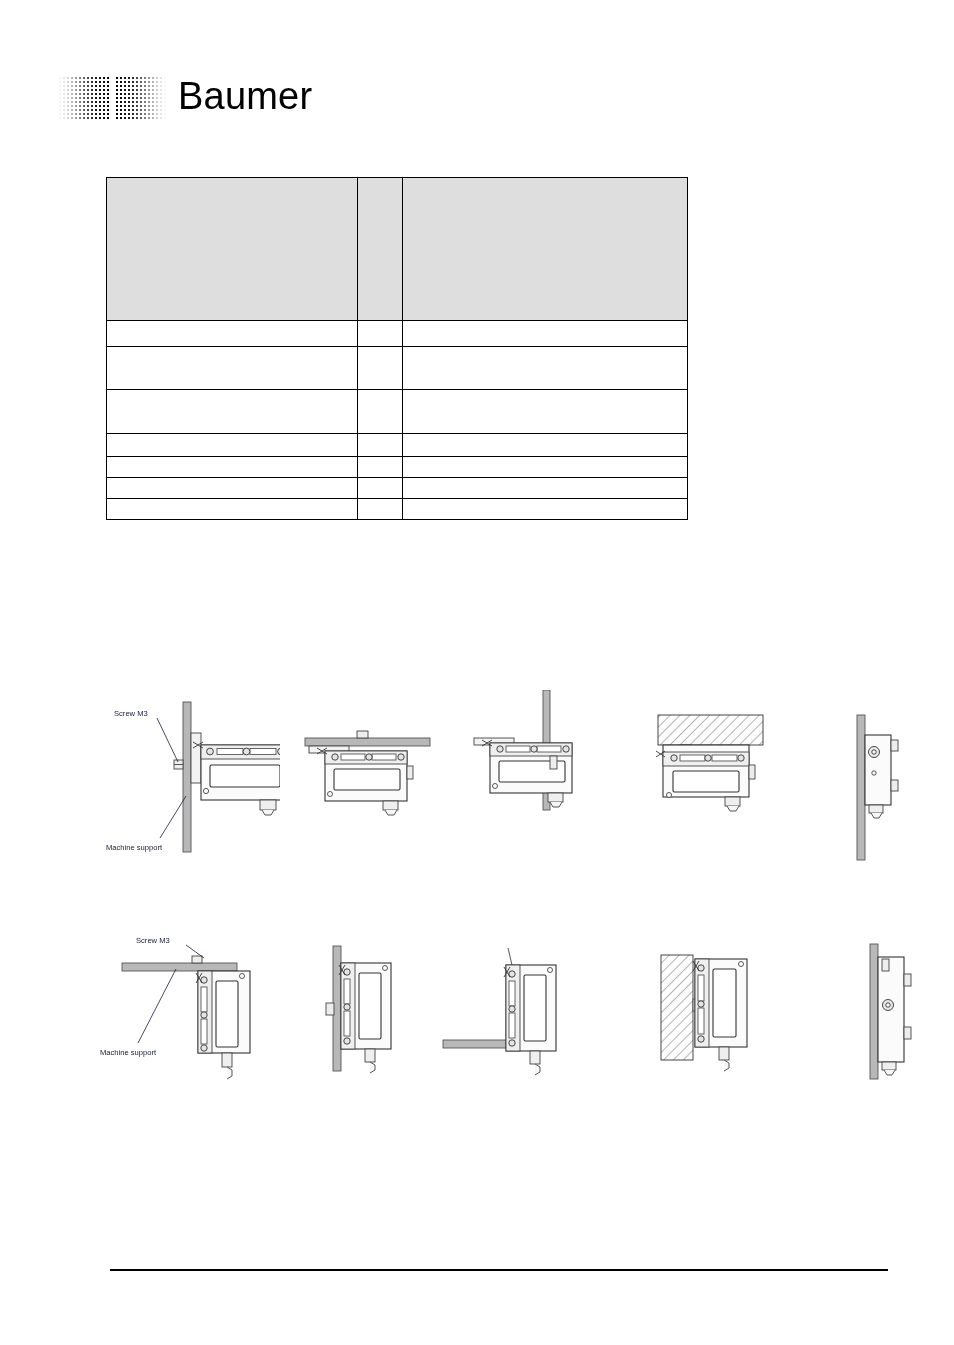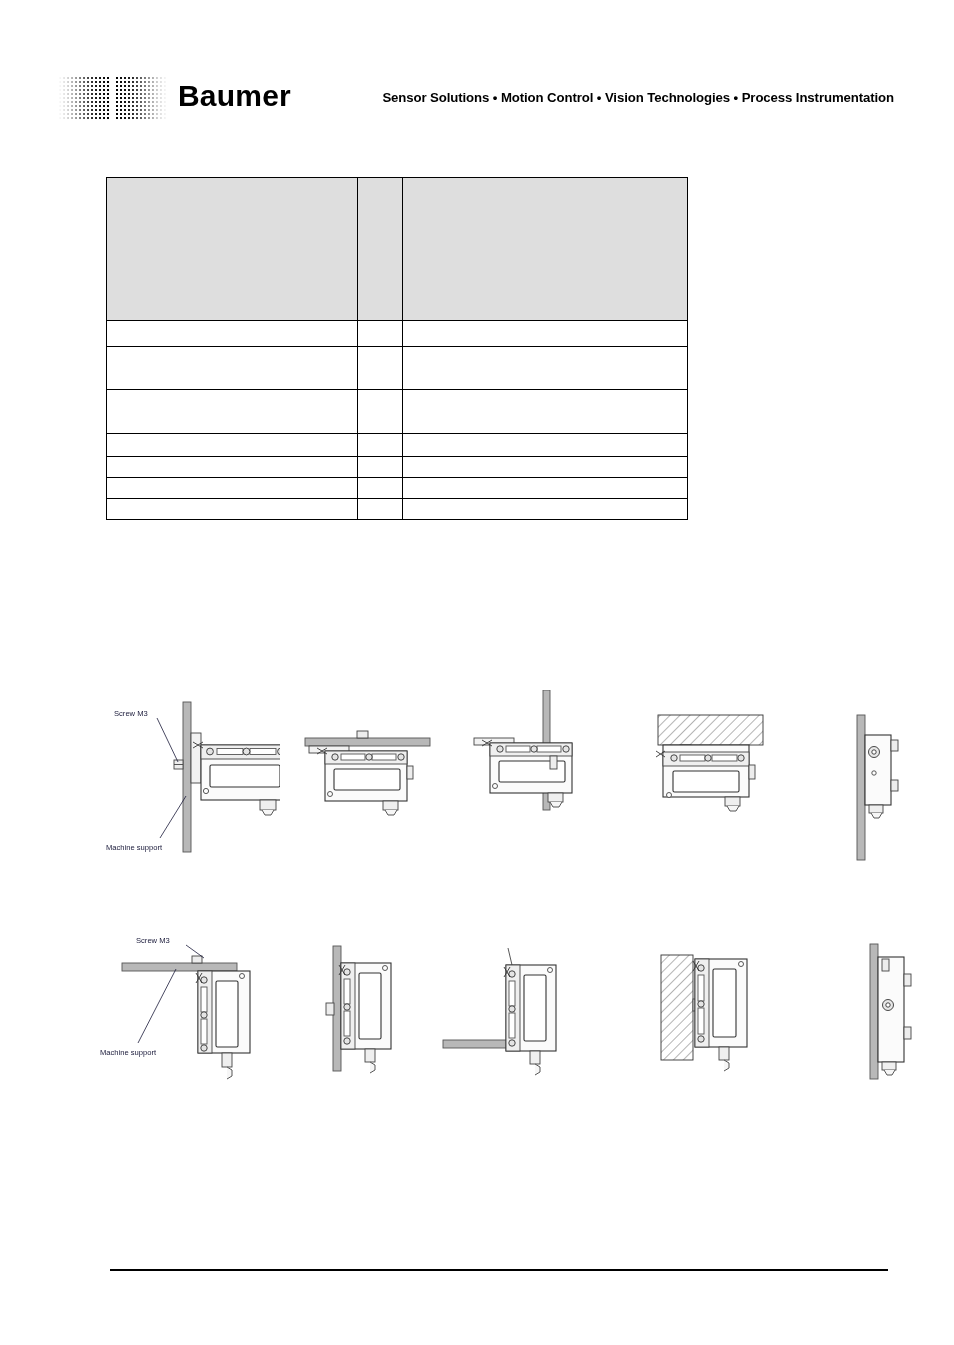--- a/index.html
+++ b/index.html
@@ -50,22 +50,22 @@
     background: linear-gradient(to right, #ffffff 0%, rgba(255,255,255,0.85) 18%, rgba(255,255,255,0.5) 42%, rgba(255,255,255,0.12) 70%, rgba(255,255,255,0) 100%);
   }
   .fade-r {
     position: absolute; inset: 0;
     background: linear-gradient(to left, #ffffff 0%, rgba(255,255,255,0.85) 18%, rgba(255,255,255,0.5) 42%, rgba(255,255,255,0.12) 70%, rgba(255,255,255,0) 100%);
   }
 
   #brand-name {
     position: absolute;
     left: 178px; top: 74px;
-    font-size: 30px;
-    font-weight: 700;
+    font-size: 38px;
+    font-weight: 400;
     letter-spacing: 0.2px;
     color: #000000;
     line-height: 44px;
   }
   #tagline {
     position: absolute;
     right: 60px; top: 90px;
     font-size: 13.2px;
     font-weight: 600;
     color: #000000;
@@ -132,21 +132,20 @@
       <div class="fade-l"></div>
     </div>
     <div class="halftone-gap"></div>
     <div class="halftone halftone-right">
       <div class="dots"></div>
       <div class="fade-r"></div>
     </div>
   </div>
 
   <div id="brand-name">Baumer</div>
-  <div id="tagline">Sensor Solutions • Motion Control • Vision Technologies • Process Instrumentation</div>
 </div>
 
 <table id="spec-table">
   <tbody>
     <tr class="head">
       <td class="c1" style="height:142px"></td>
       <td class="c2"></td>
       <td class="c3"></td>
     </tr>
     <tr>

